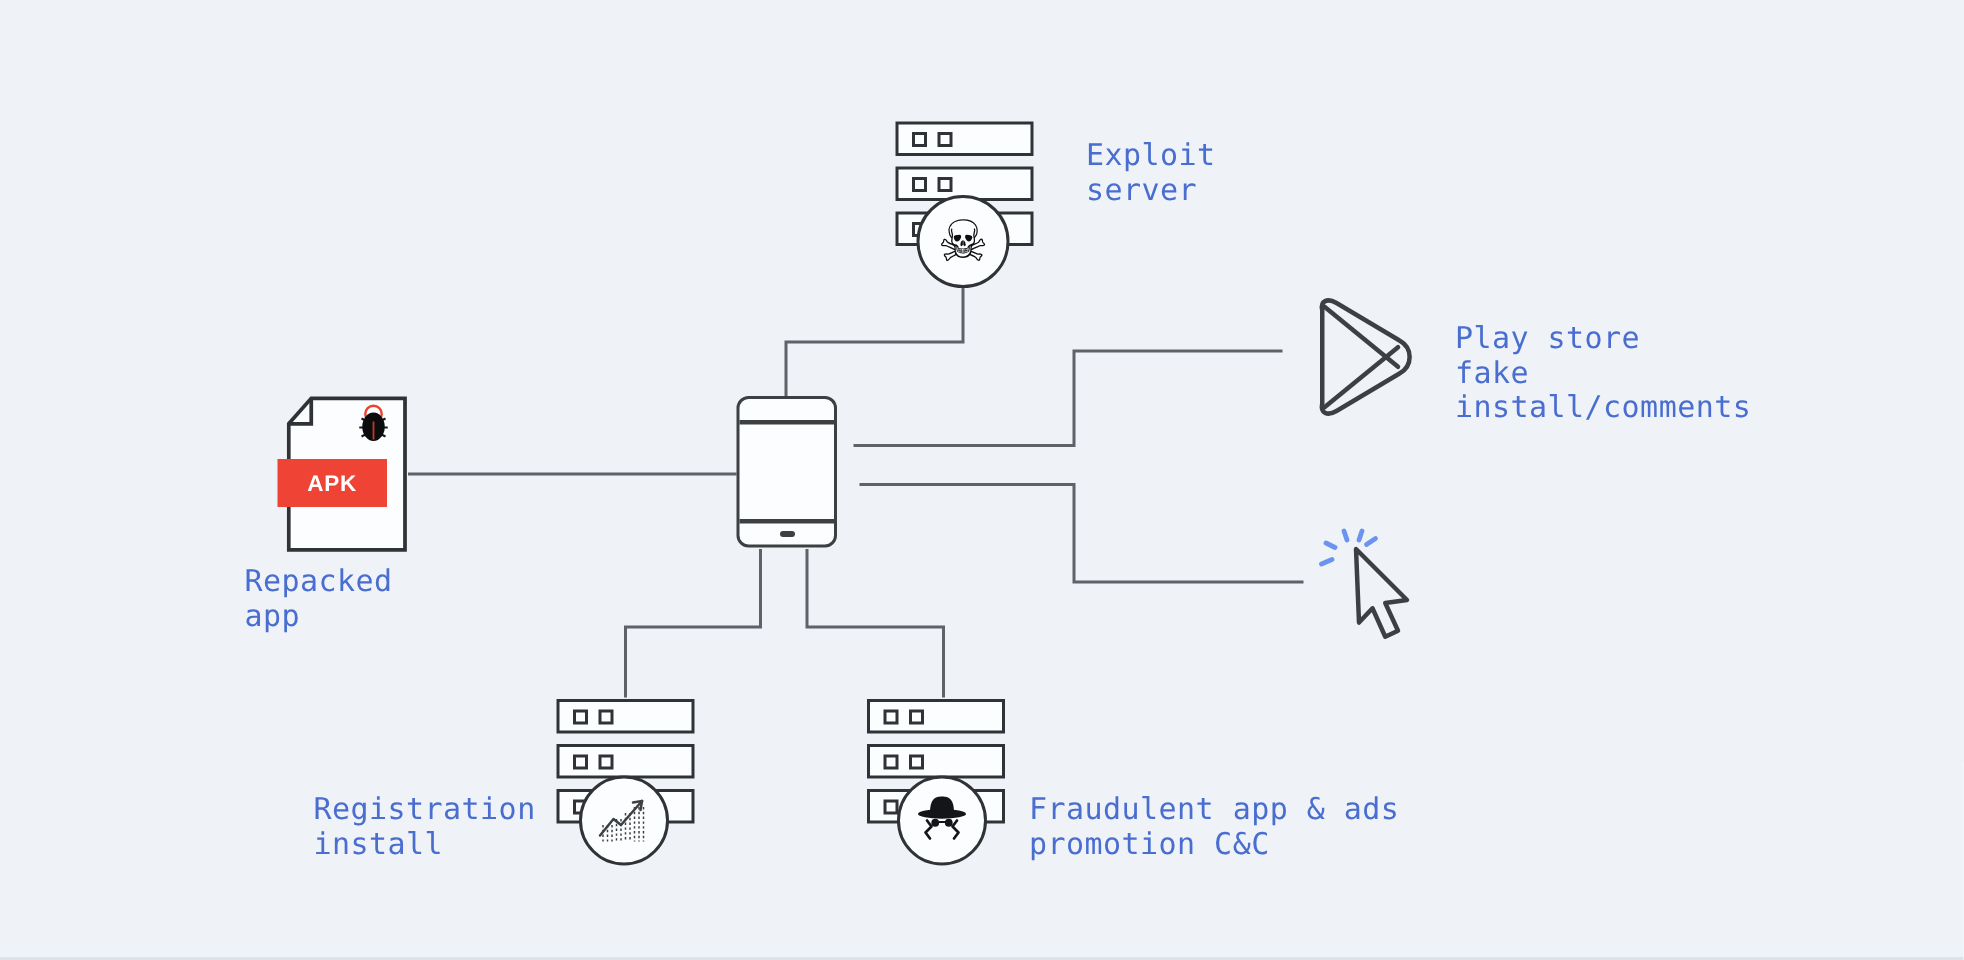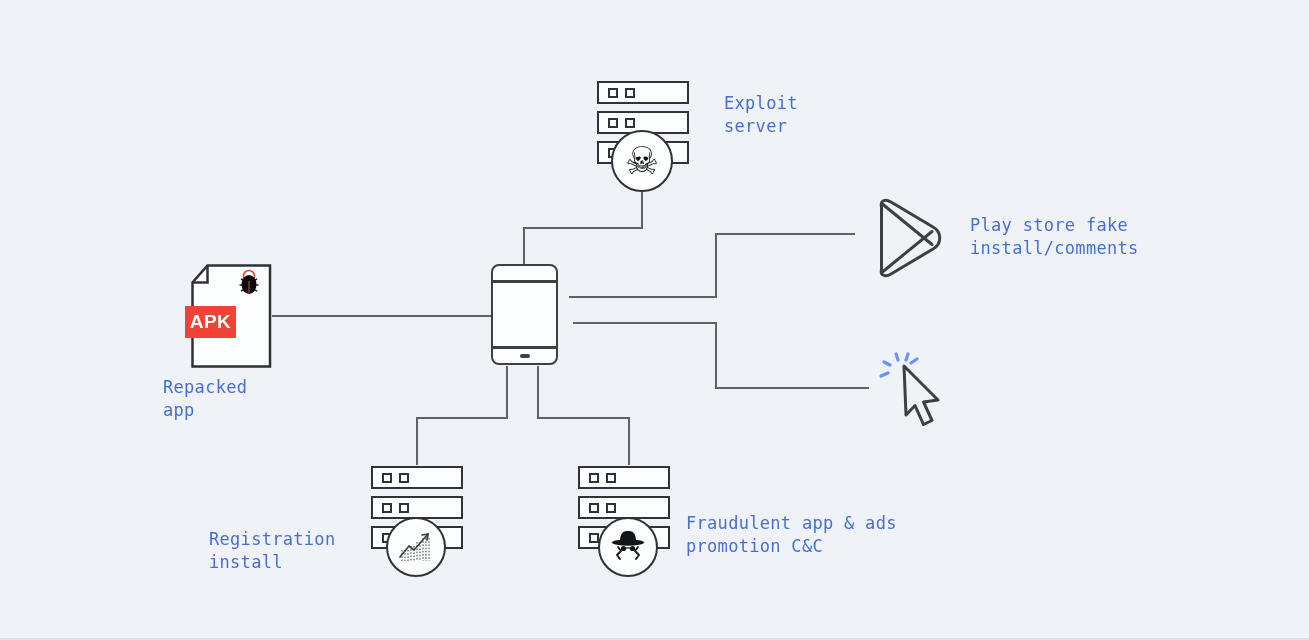--- a/index.html
+++ b/index.html
@@ -13,21 +13,21 @@
     content:""; position:absolute; left:0; right:0; bottom:0; height:2px;
     background:#dce2e9;
   }
   .abs { position: absolute; }
   svg { display:block; }
 
   
   .label {
     position: absolute;
     color: #4a6ed0;
-    font-size: 17px;
+    font-size: 20px;
     line-height: 23px;
     white-space: pre-line;
     letter-spacing: 0.3px;
   }
   .label.center { text-align: left; }
 
   
   .server { position: absolute; width: 92px; }
   .slab {
     width: 92px; height: 23px;
@@ -61,24 +61,24 @@
     background: #fcfdfe;
   }
   .phone-top-line    { position:absolute; left:0; right:0; top:14px;  height:2.5px; background:#3c4043; }
   .phone-bottom-line { position:absolute; left:0; right:0; top:80px;  height:2.5px; background:#3c4043; }
   .phone-home-dash   { position:absolute; left:50%; margin-left:-5px; top:88px; width:10px; height:3.5px; border-radius:2px; background:#3c4043; }
 
   
   .apk-file { position:absolute; left:191px; top:264px; width:81px; height:104px; }
   .apk-badge {
     position:absolute; left:-6px; top:42px;
-    width:51px; height:32px;
+    width:73px; height:32px;
     background:#ee4335; color:#ffffff;
     font-family:"Liberation Sans", sans-serif;
-    font-size:19px; font-weight:bold;
+    font-size:15px; font-weight:bold;
     display:flex; align-items:center; justify-content:center;
     letter-spacing:0.5px;
   }
 </style>
 </head>
 <body>
 
 <div class="stage">
 
   <svg class="abs" width="1309" height="640" viewBox="0 0 1309 640" style="left:0;top:0;">
@@ -214,16 +214,16 @@
       <ellipse cx="19" cy="12.6" rx="16" ry="3.2" fill="#141518"></ellipse>
       <circle cx="14.5" cy="18.5" r="2.6" fill="#141518"></circle>
       <circle cx="23.5" cy="18.5" r="2.6" fill="#141518"></circle>
       <path d="M17 18 H21" stroke="#141518" stroke-width="1.2"></path>
       <g fill="none" stroke="#141518" stroke-width="1.8" stroke-linecap="round" stroke-linejoin="round">
         <path d="M9 17 L12 21 L8 25 L11 29"></path>
         <path d="M29 17 L26 21 L30 25 L27 29"></path>
       </g>
     </svg>
   </div>
-  <div class="label" style="left:686px; top:512px;">Fraudulent app &amp; ads
+  <div class="label" style="left:686px; top:528px;">Fraudulent app &amp; ads
 promotion C&amp;C</div>
 
 </div>
 
 </body></html>

